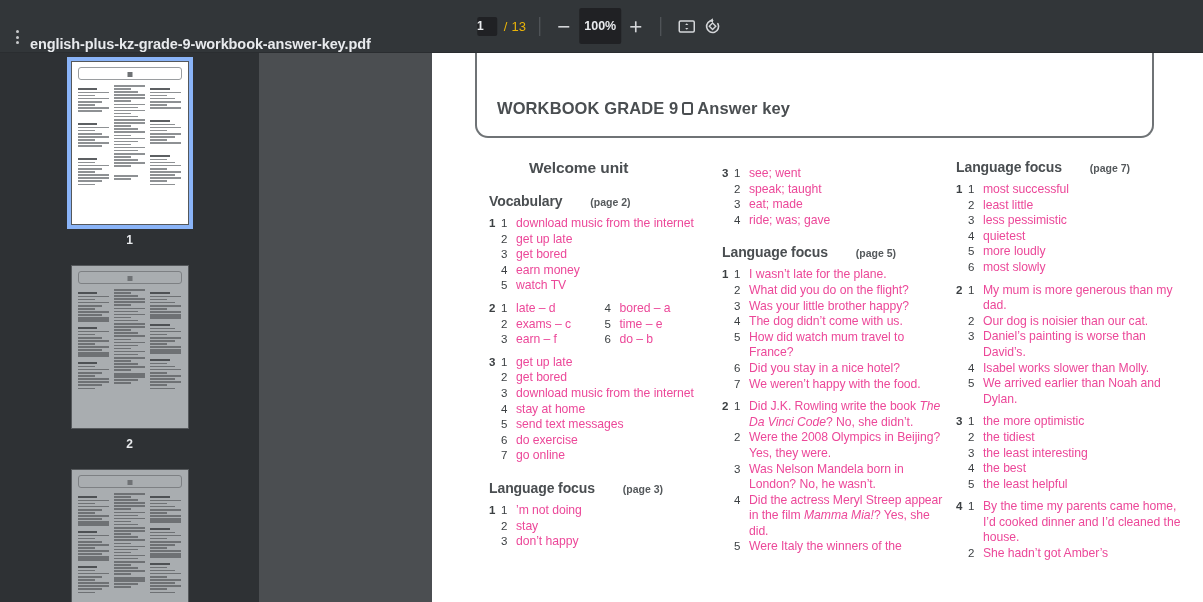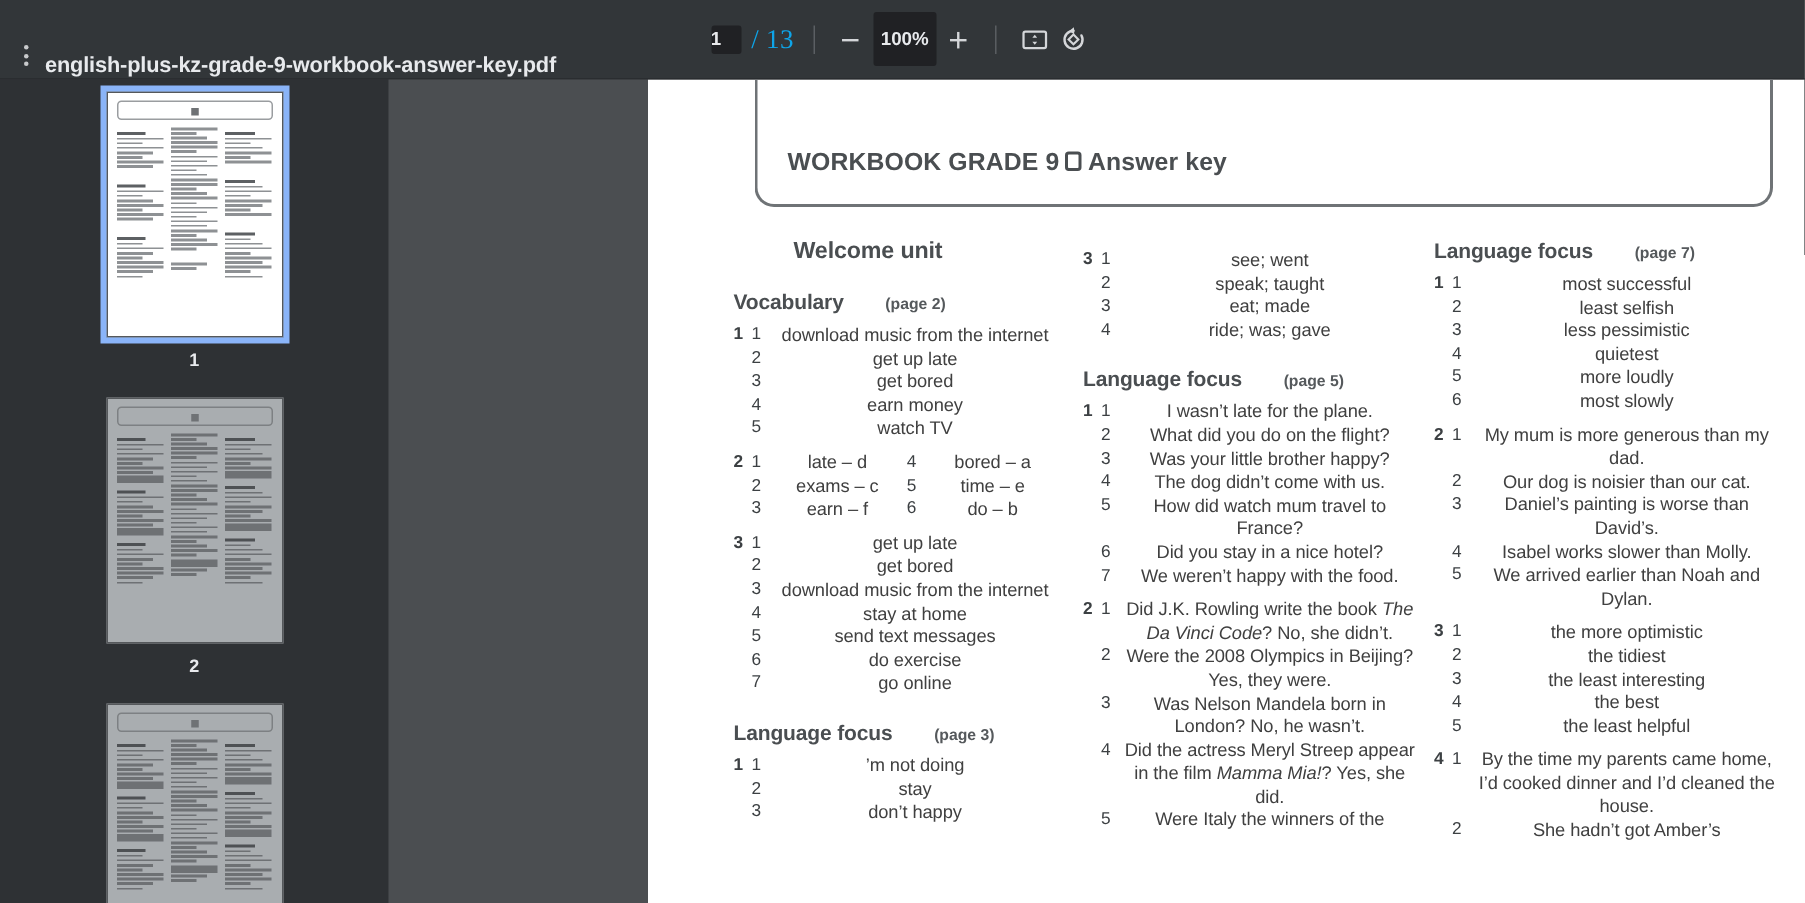--- a/index.html
+++ b/index.html
@@ -28,21 +28,21 @@
   #center-controls {
     position:absolute; left:50%; transform:translateX(-50%);
     display:flex; align-items:center; height:100%;
   }
   .pgbox {
     background:#202124; color:#e8eaed; font-size:12.5px; font-weight:bold;
     width:20px; height:19px; border-radius:2px;
     display:flex; align-items:center; justify-content:center;
     border:none; outline:none; font-family:"Liberation Sans", sans-serif;
   }
-  .pgtotal { color:#0ea5e9; font-size:18px; margin-left:7px; letter-spacing:0.2px;font-family:Liberation Serif, serif; }
+  .pgtotal { color:#eab308; font-size:13px; margin-left:7px; letter-spacing:0.2px; }
   .tb-sep { width:1px; height:19px; background:#5b5f63; margin:0 13px; }
   .tb-icon {
     color:#d4d6d9; display:flex; align-items:center; justify-content:center;
     cursor:pointer; user-select:none;
   }
   #zoom-minus { width:22px; height:22px; font-size:19px; line-height:1; margin-right:4px; }
   #zoom-plus  { width:22px; height:22px; font-size:19px; line-height:1; margin-left:4px; }
   #zoom-level {
     background:#202124; color:#e8eaed; font-size:12.5px; font-weight:bold;
     height:36px; min-width:42px; border-radius:2px; padding:0 5px;
@@ -95,21 +95,21 @@
     position:absolute; left:259px; top:53px; width:944px; height:549px;
     background:#4b4e51; overflow:hidden;
   }
   #page {
     position:absolute; left:173px; top:0px;
     width:771px; height:560px; background:#fff;
   }
 
   
   #hdr-box {
-    position:absolute; left:71px; top:-28px; width:679px; height:113px;
+    position:absolute; left:43px; top:-28px; width:679px; height:113px;
     border:2.5px solid #6f7376; border-top:none;
     border-radius:0 0 13px 13px;
   }
   #hdr-text {
     position:absolute; left:20px; bottom:18px;
     font-size:16.5px; font-weight:bold; color:#4a4e51; white-space:nowrap;
     letter-spacing:0.1px;
   }
   #hdr-text .sq {
     display:inline-block; width:11px; height:13px;
@@ -138,21 +138,21 @@
   .ex-num {
     width:12px; flex:0 0 12px; font-size:11.5px; font-weight:bold;
     color:#3c4043; line-height:15.6px; text-align:left;
   }
   .items { flex:1; }
   .item { display:flex; line-height:15.6px; }
   .it-num {
     width:15px; flex:0 0 15px; font-size:11.5px; color:#3c4043;
   }
   .it-txt {
-    flex:1; font-size:12.2px; color:#404040; letter-spacing:-0.05px;text-align:center;
+    flex:1; font-size:12.2px; color:#ec4899; letter-spacing:-0.05px;
   }
   .it-txt i { font-style:italic; }
   
   .grid2 { display:flex; }
   .grid2 .half { flex:1; }
   .grid2 .half:last-child { margin-left:4px; }
 </style>
 </head>
 <body>
 
@@ -716,21 +716,21 @@
         <div class="sec-title"><span>Language focus </span><span class="pg">(page 7)</span></div>
         <div class="exercise">
           <div class="ex-num">1</div>
           <div class="items">
             <div class="item">
               <div class="it-num">1</div>
               <div class="it-txt">most successful</div>
             </div>
             <div class="item">
               <div class="it-num">2</div>
-              <div class="it-txt">least selfish</div>
+              <div class="it-txt">least little</div>
             </div>
             <div class="item">
               <div class="it-num">3</div>
               <div class="it-txt">less pessimistic</div>
             </div>
             <div class="item">
               <div class="it-num">4</div>
               <div class="it-txt">quietest</div>
             </div>
             <div class="item">

